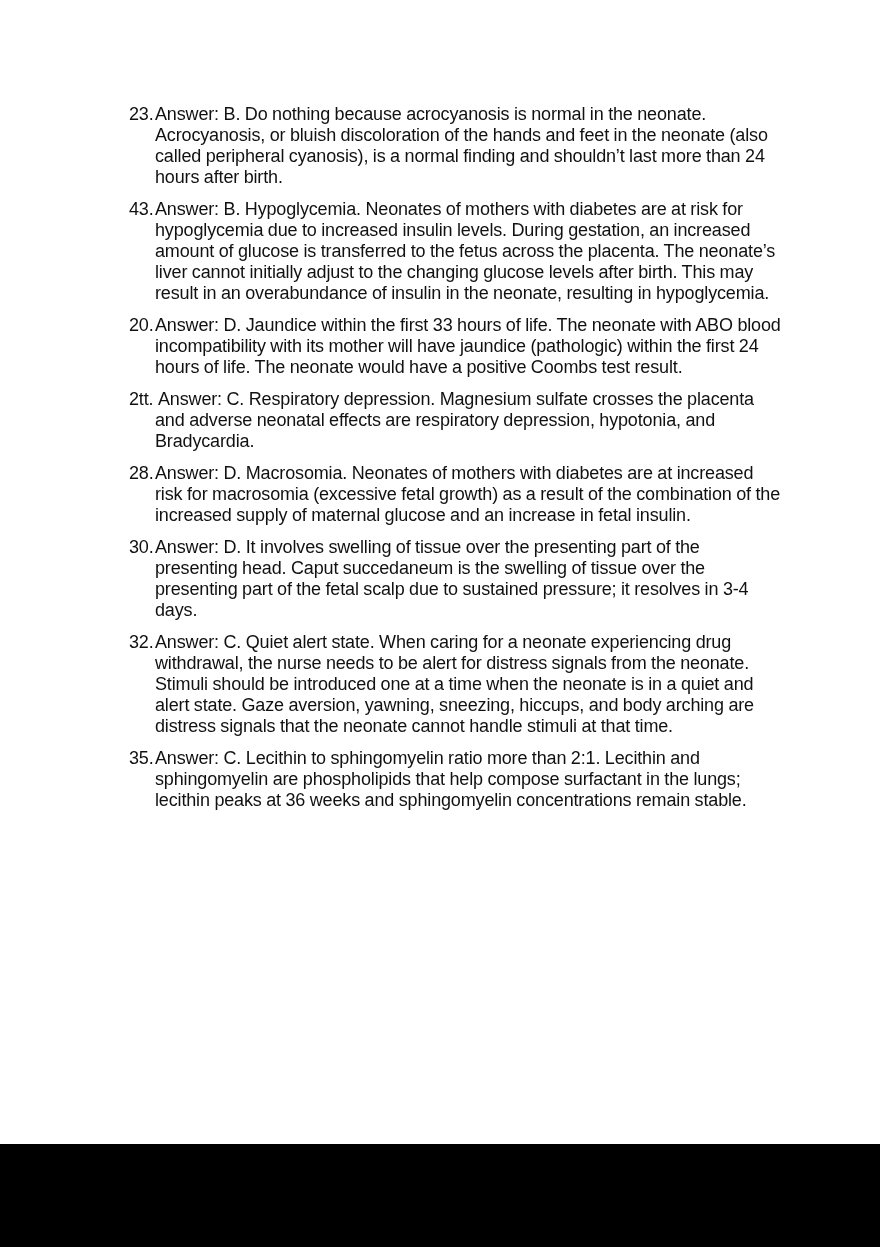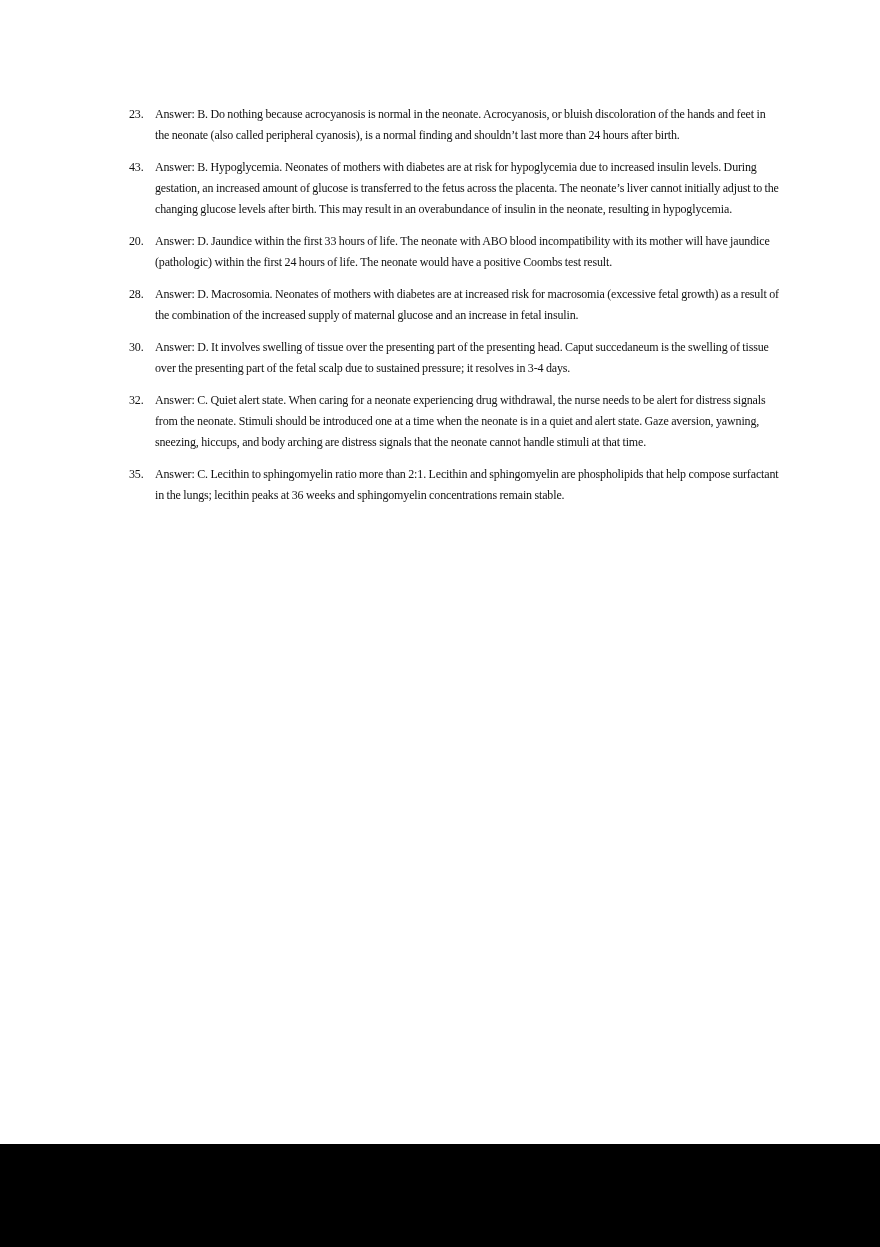--- a/index.html
+++ b/index.html
@@ -28,26 +28,25 @@
       left: 129px;
       top: 104px;
       width: 652px;
       margin: 0;
       padding: 0;
       list-style: none;
     }
     .item {
       position: relative;
       padding-left: 26px;
-      font-size: 12px;
+      font-size: 18px;
       line-height: 21px;
       margin-bottom: 11px;
       letter-spacing: -0.15px;
       word-spacing: -0.3px;
-      font-family: Liberation Serif, serif;
     }
     .num {
       position: absolute;
       left: 0;
       top: 0;
       width: 26px;
     }
     .num.wide {
       width: 30px;
     }
@@ -76,20 +75,24 @@
       <span class="text">Answer: B. Do nothing because acrocyanosis is normal in the neonate. Acrocyanosis, or bluish discoloration of the hands and feet in the neonate (also called peripheral cyanosis), is a normal finding and shouldn’t last more than 24 hours after birth.</span>
     </li>
     <li class="item">
       <span class="num">43.</span>
       <span class="text">Answer: B. Hypoglycemia. Neonates of mothers with diabetes are at risk for hypoglycemia due to increased insulin levels. During gestation, an increased amount of glucose is transferred to the fetus across the placenta. The neonate’s liver cannot initially adjust to the changing glucose levels after birth. This may result in an overabundance of insulin in the neonate, resulting in hypoglycemia.</span>
     </li>
     <li class="item">
       <span class="num">20.</span>
       <span class="text">Answer: D. Jaundice within the first 33 hours of life. The neonate with ABO blood incompatibility with its mother will have jaundice (pathologic) within the first 24 hours of life. The neonate would have a positive Coombs test result.</span>
     </li>
+    <li class="item shift">
+      <span class="num wide">2tt.</span>
+      <span class="text">Answer: C. Respiratory depression. Magnesium sulfate crosses the placenta and adverse neonatal effects are respiratory depression, hypotonia, and Bradycardia.</span>
+    </li>
     <li class="item">
       <span class="num">28.</span>
       <span class="text">Answer: D. Macrosomia. Neonates of mothers with diabetes are at increased risk for macrosomia (excessive fetal growth) as a result of the combination of the increased supply of maternal glucose and an increase in fetal insulin.</span>
     </li>
     <li class="item">
       <span class="num">30.</span>
       <span class="text">Answer: D. It involves swelling of tissue over the presenting part of the presenting head. Caput succedaneum is the swelling of tissue over the presenting part of the fetal scalp due to sustained pressure; it resolves in 3-4 days.</span>
     </li>
     <li class="item">
       <span class="num">32.</span>

